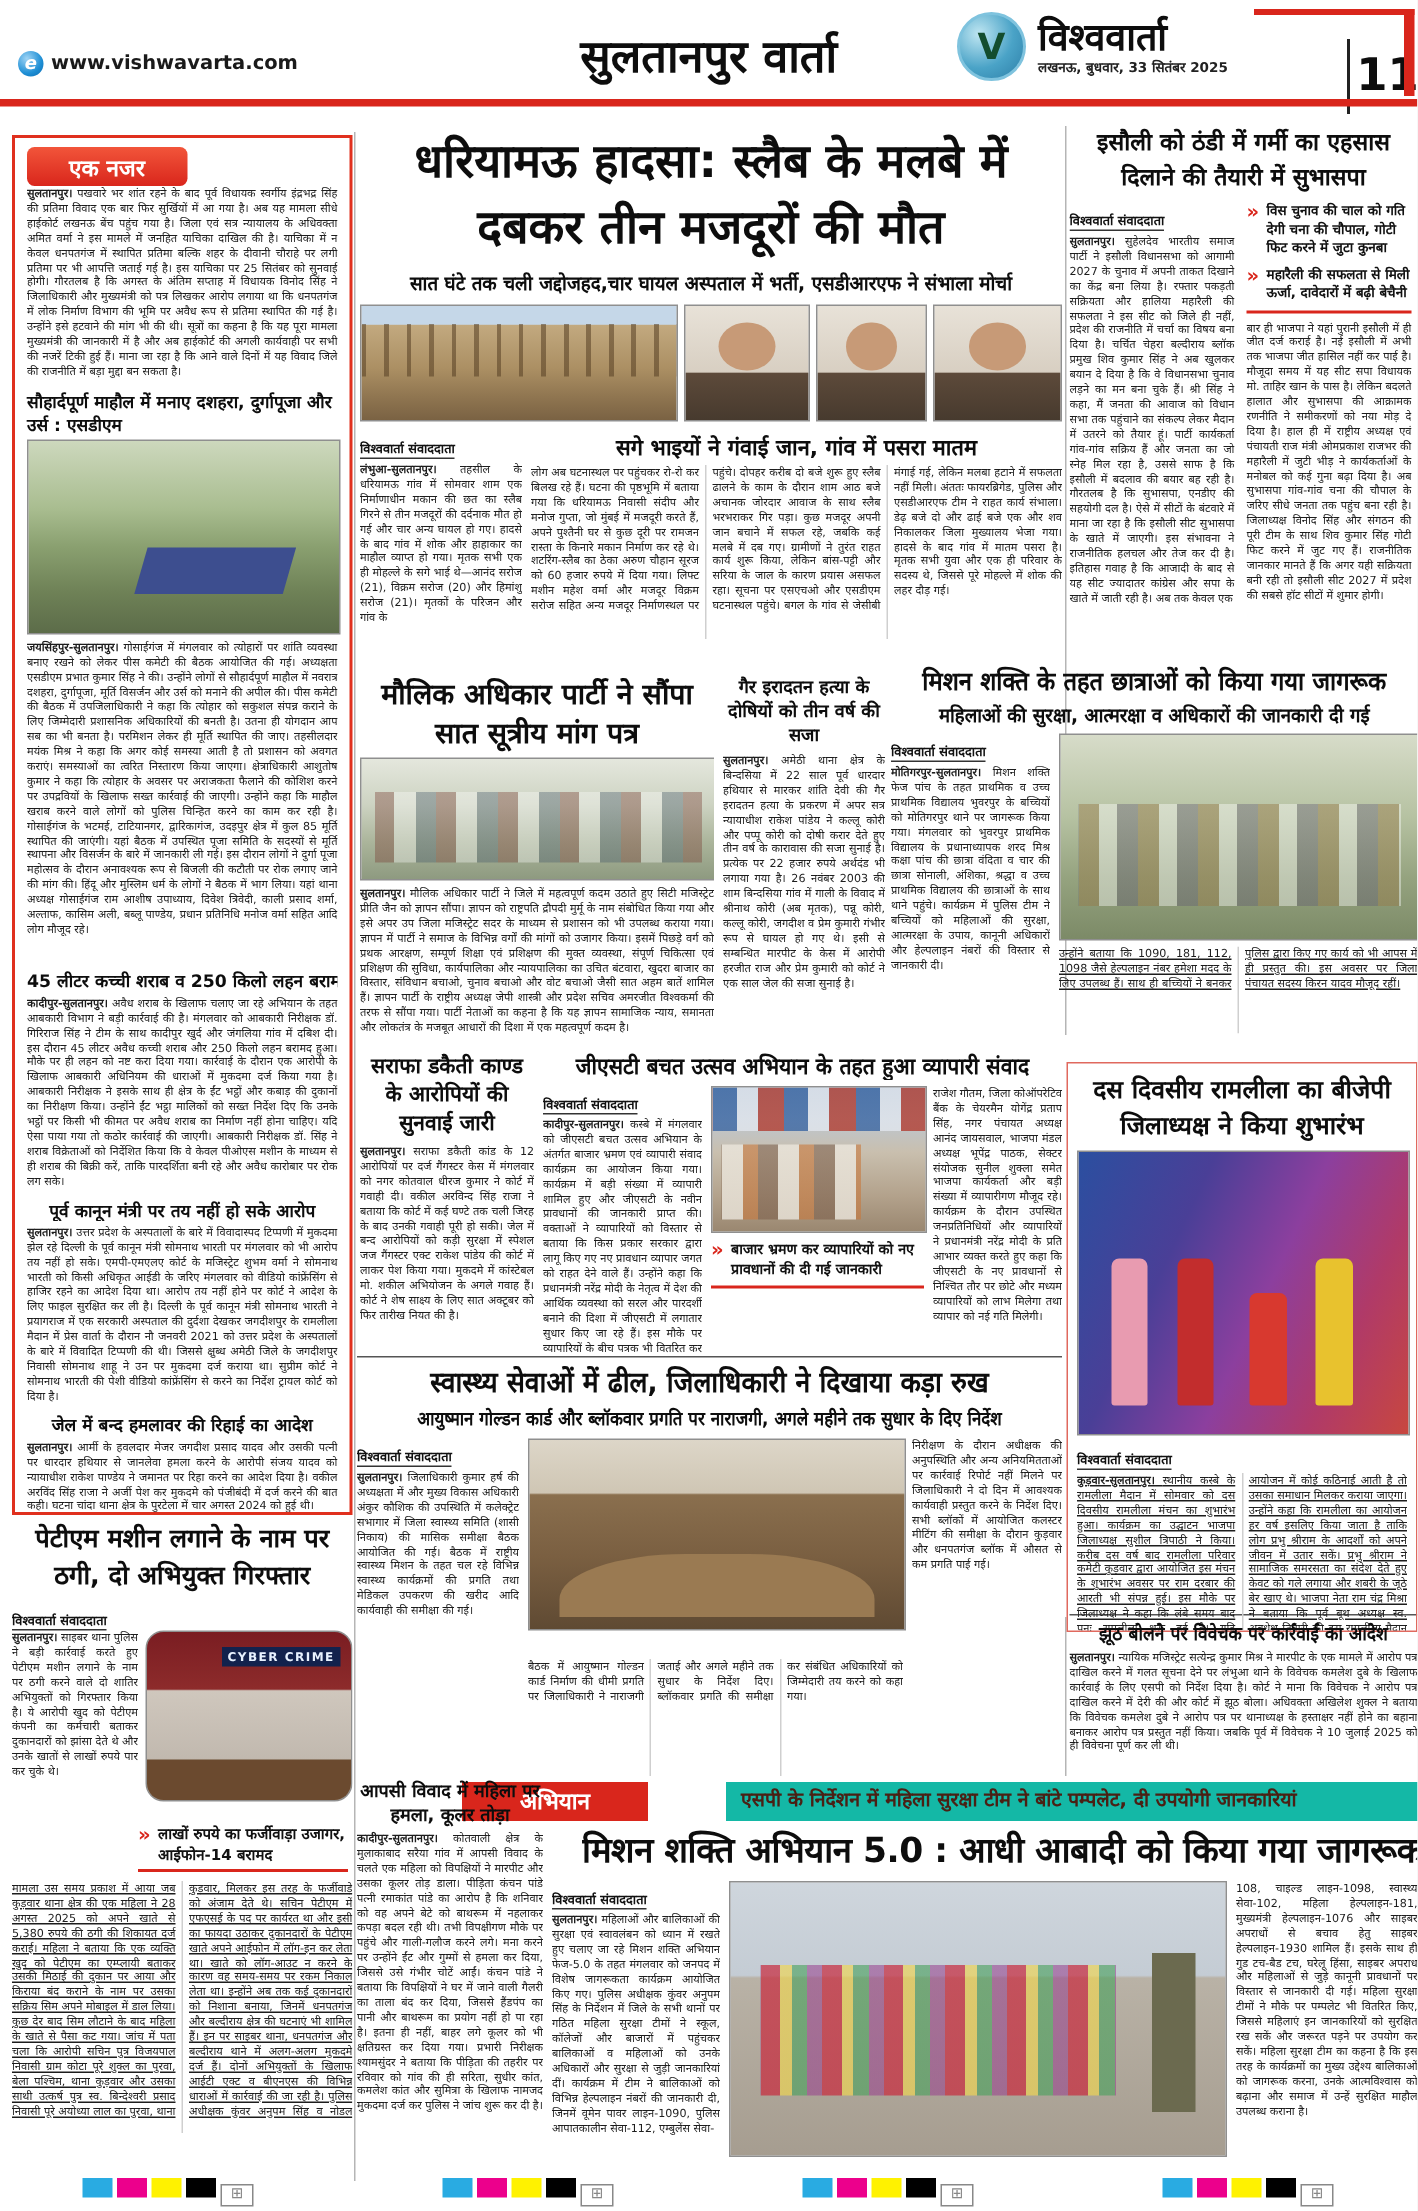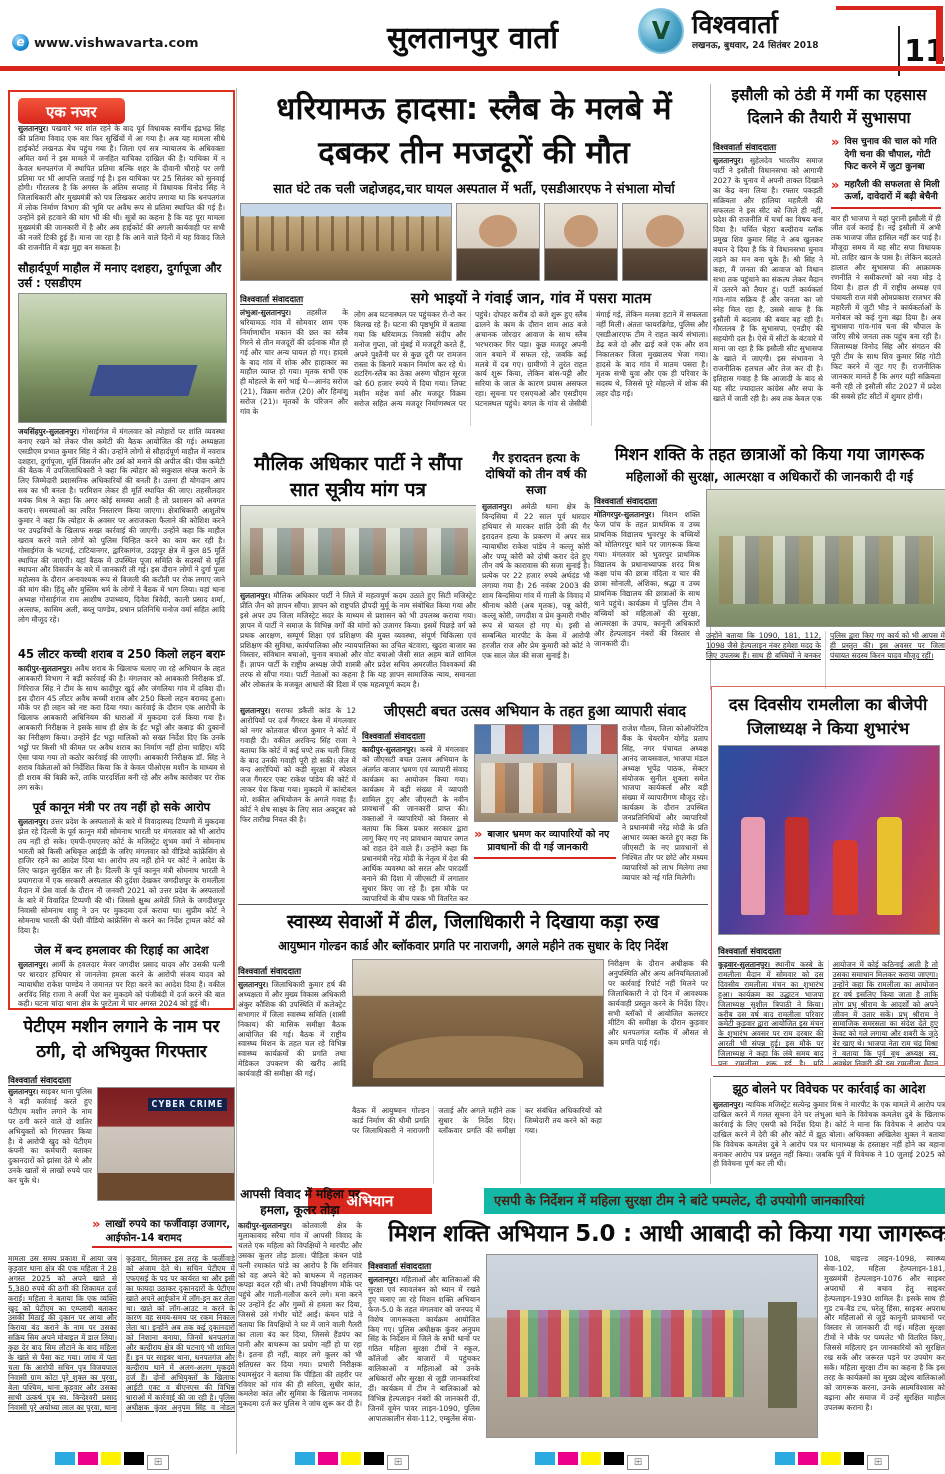--- a/index.html
+++ b/index.html
@@ -62,21 +62,21 @@
   <div class="abs" style="left:0;top:0;width:945px;height:64px;">
     <div class="abs" style="left:12px;top:34px;display:flex;align-items:center;gap:5px;">
       <span style="display:inline-block;width:17px;height:17px;border-radius:50%;background:radial-gradient(circle at 35% 30%,#9fd4f5,#1e8fd5 60%,#0b6ab0);color:#fff;font-size:12px;font-style:italic;font-weight:bold;text-align:center;line-height:16px;">e</span>
       <span style="font-size:13px;font-weight:bold;color:#1a1a1a;">www.vishwavarta.com</span>
     </div>
     <div class="abs hd ctr" style="left:300px;top:16px;width:345px;font-size:30px;">सुलतानपुर वार्ता</div>
     <div class="abs" style="left:638px;top:8px;display:flex;gap:8px;align-items:center;">
       <span style="display:inline-block;width:42px;height:42px;border-radius:50%;background:radial-gradient(circle at 30% 30%,#bfe6f2,#4aa3c7 55%,#2d7fa8);border:2px solid #7fc3de;color:#134d2e;font-size:24px;font-weight:bold;text-align:center;line-height:42px;">V</span>
       <span style="display:inline-block;">
         <span class="hd" style="display:block;font-size:25px;line-height:27px;">विश्ववार्ता</span>
-        <span style="display:block;font-size:9px;font-weight:bold;color:#222;">लखनऊ, बुधवार, 24 सितंबर 2018</span>
+        <span style="display:block;font-size:9px;font-weight:bold;color:#222;">लखनऊ, बुधवार, 33 सितंबर 2025</span>
       </span>
     </div>
     <div class="abs" style="left:898px;top:10px;width:50px;height:50px;border-left:2px solid #222;margin-top:16px;">
       <span class="hd ctr" style="display:block;font-size:30px;line-height:50px;text-align:center;">11</span>
     </div>
     <div class="abs" style="left:836px;top:6px;width:107px;height:4px;background:#d9261c;"></div>
     <div class="abs" style="left:936px;top:6px;width:7px;height:58px;background:#d9261c;"></div>
   </div>
   <div class="abs" style="left:0;top:66px;width:945px;height:5px;background:#d9261c;"></div>
 
@@ -107,21 +107,21 @@
     <p class="body-txt sm" style="margin:0;"><b class="dl">सुलतानपुर।</b> <span>आर्मी के हवलदार मेजर जगदीश प्रसाद यादव और उसकी पत्नी पर धारदार हथियार से जानलेवा हमला करने के आरोपी संजय यादव को न्यायाधीश राकेश पाण्डेय ने जमानत पर रिहा करने का आदेश दिया है। वकील अरविंद सिंह राजा ने अर्जी पेश कर मुकदमे को पंजीबंदी में दर्ज करने की बात कही। घटना चांदा थाना क्षेत्र के पुरटेला में चार अगस्त 2024 को हुई थी।</span></p>
   </div>
 
   <div class="abs" style="left:8px;top:1014px;width:227px;height:448px;overflow:hidden;">
     <div class="hd ctr" style="font-size:17px;line-height:25px;">पेटीएम मशीन लगाने के नाम पर ठगी, दो अभियुक्त गिरफ्तार</div>
     <div style="margin-top:4px;">
       <span class="byline">विश्ववार्ता संवाददाता</span>
     </div>
     <div style="display:flex;gap:5px;">
       <p class="body-txt sm" style="margin:0;width:84px;height:128px;"><b class="dl">सुलतानपुर।</b> <span>साइबर थाना पुलिस ने बड़ी कार्रवाई करते हुए पेटीएम मशीन लगाने के नाम पर ठगी करने वाले दो शातिर अभियुक्तों को गिरफ्तार किया है। ये आरोपी खुद को पेटीएम कंपनी का कर्मचारी बताकर दुकानदारों को झांसा देते थे और उनके खातों से लाखों रुपये पार कर चुके थे।</span></p>
-      <div class="ph ph-cyber" style="width:136px;height:112px;">
+      <div class="ph ph-cyber" style="width:136px;height:112px;border-radius:12px;">
         <span class="sign">CYBER CRIME</span>
         <div class="desk"></div>
       </div>
     </div>
     <div class="bullet" style="margin:2px 0 2px 84px;width:140px;">
       <span class="bmark">»</span>
       <span class="btext">लाखों रुपये का फर्जीवाड़ा उजागर, आईफोन-14 बरामद</span>
     </div>
     <div class="redline" style="margin-left:84px;width:140px;"></div>
     <p class="body-txt sm c2" style="margin:6px 0 0;height:168px;">मामला उस समय प्रकाश में आया जब कुड़वार थाना क्षेत्र की एक महिला ने 28 अगस्त 2025 को अपने खाते से 5,380 रुपये की ठगी की शिकायत दर्ज कराई। महिला ने बताया कि एक व्यक्ति खुद को पेटीएम का एम्प्लायी बताकर उसकी मिठाई की दुकान पर आया और किराया बंद कराने के नाम पर उसका सक्रिय सिम अपने मोबाइल में डाल लिया। कुछ देर बाद सिम लौटाने के बाद महिला के खाते से पैसा कट गया। जांच में पता चला कि आरोपी सचिन पुत्र विजयपाल निवासी ग्राम कोटा पूरे शुक्ल का पुरवा, बेला पश्चिम, थाना कुड़वार और उसका साथी उत्कर्ष पुत्र स्व. बिन्देश्वरी प्रसाद निवासी पूरे अयोध्या लाल का पुरवा, थाना कुड़वार, मिलकर इस तरह के फर्जीवाड़े को अंजाम देते थे। सचिन पेटीएम में एफएसई के पद पर कार्यरत था और इसी का फायदा उठाकर दुकानदारों के पेटीएम खाते अपने आईफोन में लॉग-इन कर लेता था। खाते को लॉग-आउट न करने के कारण वह समय-समय पर रकम निकाल लेता था। इन्होंने अब तक कई दुकानदारों को निशाना बनाया, जिनमें धनपतगंज और बल्दीराय क्षेत्र की घटनाएं भी शामिल हैं। इन पर साइबर थाना, धनपतगंज और बल्दीराय थाने में अलग-अलग मुकदमे दर्ज हैं। दोनों अभियुक्तों के खिलाफ आईटी एक्ट व बीएनएस की विभिन्न धाराओं में कार्रवाई की जा रही है। पुलिस अधीक्षक कुंवर अनुपम सिंह व नोडल अधिकारी साइबर क्राइम एएसपी अखण्ड प्रताप सिंह के निर्देशन तथा सीओ नगर के नेतृत्व में प्रभारी निरीक्षक आलोक कुमार सिंह साइबर क्राइम सहित 14 सदस्यीय टीम ने तकनीकी विश्लेषण और मुखबिरी के आधार पर इस सफलता को अंजाम दिया।</p>
@@ -202,20 +202,21 @@
           <span class="bmark">»</span>
           <span class="btext" style="font-size:9px;line-height:12.5px;">महारैली की सफलता से मिली ऊर्जा, दावेदारों में बढ़ी बेचैनी</span>
         </div>
         <div class="redline" style="margin:4px 0 5px;"></div>
         <p class="body-txt sm" style="margin:0;height:196px;">बार ही भाजपा ने यहां पुरानी इसौली में ही जीत दर्ज कराई है। नई इसौली में अभी तक भाजपा जीत हासिल नहीं कर पाई है। मौजूदा समय में यह सीट सपा विधायक मो. ताहिर खान के पास है। लेकिन बदलते हालात और सुभासपा की आक्रामक रणनीति ने समीकरणों को नया मोड़ दे दिया है। हाल ही में राष्ट्रीय अध्यक्ष एवं पंचायती राज मंत्री ओमप्रकाश राजभर की महारैली में जुटी भीड़ ने कार्यकर्ताओं के मनोबल को कई गुना बढ़ा दिया है। अब सुभासपा गांव-गांव चना की चौपाल के जरिए सीधे जनता तक पहुंच बना रही है। जिलाध्यक्ष विनोद सिंह और संगठन की पूरी टीम के साथ शिव कुमार सिंह गोटी फिट करने में जुट गए हैं। राजनीतिक जानकार मानते हैं कि अगर यही सक्रियता बनी रही तो इसौली सीट 2027 में प्रदेश की सबसे हॉट सीटों में शुमार होगी।</p>
       </div>
     </div>
   </div>
 
   <div class="abs" style="left:240px;top:702px;width:116px;height:200px;overflow:hidden;">
+    <div class="hd ctr" style="font-size:14px;line-height:19px;">सराफा डकैती काण्ड के आरोपियों की सुनवाई जारी</div>
     <p class="body-txt sm" style="margin:4px 0 0;height:134px;"><b class="dl">सुलतानपुर।</b> <span>सराफा डकैती कांड के 12 आरोपियों पर दर्ज गैंगस्टर केस में मंगलवार को नगर कोतवाल धीरज कुमार ने कोर्ट में गवाही दी। वकील अरविन्द सिंह राजा ने बताया कि कोर्ट में कई घण्टे तक चली जिरह के बाद उनकी गवाही पूरी हो सकी। जेल में बन्द आरोपियों को कड़ी सुरक्षा में स्पेशल जज गैंगस्टर एक्ट राकेश पांडेय की कोर्ट में लाकर पेश किया गया। मुकदमे में कांस्टेबल मो. शकील अभियोजन के अगले गवाह हैं। कोर्ट ने शेष साक्ष्य के लिए सात अक्टूबर को फिर तारीख नियत की है।</span></p>
   </div>
 
   <div class="abs" style="left:362px;top:700px;width:346px;height:204px;overflow:hidden;">
     <div class="hd ctr nowrap" style="font-size:15px;transform:scaleX(.94);transform-origin:center;">जीएसटी बचत उत्सव अभियान के तहत हुआ व्यापारी संवाद</div>
     <div style="display:flex;gap:6px;margin-top:4px;">
       <div style="width:106px;">
         <span class="byline">विश्ववार्ता संवाददाता</span>
         <p class="body-txt sm" style="margin:2px 0 0;height:160px;"><b class="dl">कादीपुर-सुलतानपुर।</b> <span>कस्बे में मंगलवार को जीएसटी बचत उत्सव अभियान के अंतर्गत बाजार भ्रमण एवं व्यापारी संवाद कार्यक्रम का आयोजन किया गया। कार्यक्रम में बड़ी संख्या में व्यापारी शामिल हुए और जीएसटी के नवीन प्रावधानों की जानकारी प्राप्त की। वक्ताओं ने व्यापारियों को विस्तार से बताया कि किस प्रकार सरकार द्वारा लागू किए गए नए प्रावधान व्यापार जगत को राहत देने वाले हैं। उन्होंने कहा कि प्रधानमंत्री नरेंद्र मोदी के नेतृत्व में देश की आर्थिक व्यवस्था को सरल और पारदर्शी बनाने की दिशा में जीएसटी में लगातार सुधार किए जा रहे हैं। इस मौके पर व्यापारियों के बीच पत्रक भी वितरित कर उन्हें अपडेट जानकारी दी गई। इस अवसर पर क्षेत्रीय विधायक</span></p>
       </div>
@@ -227,21 +228,21 @@
         <div class="bullet" style="margin-top:5px;">
           <span class="bmark">»</span>
           <span class="btext" style="font-size:9.5px;line-height:13px;">बाजार भ्रमण कर व्यापारियों को नए प्रावधानों की दी गई जानकारी</span>
         </div>
         <div class="redline" style="margin-top:4px;"></div>
       </div>
       <p class="body-txt sm" style="margin:0;flex:1;height:176px;">राजेश गौतम, जिला कोऑपरेटिव बैंक के चेयरमैन योगेंद्र प्रताप सिंह, नगर पंचायत अध्यक्ष आनंद जायसवाल, भाजपा मंडल अध्यक्ष भूपेंद्र पाठक, सेक्टर संयोजक सुनील शुक्ला समेत भाजपा कार्यकर्ता और बड़ी संख्या में व्यापारीगण मौजूद रहे। कार्यक्रम के दौरान उपस्थित जनप्रतिनिधियों और व्यापारियों ने प्रधानमंत्री नरेंद्र मोदी के प्रति आभार व्यक्त करते हुए कहा कि जीएसटी के नए प्रावधानों से निश्चित तौर पर छोटे और मध्यम व्यापारियों को लाभ मिलेगा तथा व्यापार को नई गति मिलेगी।</p>
     </div>
   </div>
 
-  <div class="abs" style="left:711px;top:686px;width:234px;height:380px;border:1.5px solid #e0695e;box-sizing:border-box;padding:6px;overflow:hidden;">
+  <div class="abs" style="left:711px;top:708px;width:234px;height:380px;border:1.5px solid #e0695e;box-sizing:border-box;padding:6px;overflow:hidden;">
     <div class="hd ctr" style="font-size:16.5px;line-height:24px;">दस दिवसीय रामलीला का बीजेपी जिलाध्यक्ष ने किया शुभारंभ</div>
     <div class="ph ph-ramleela" style="width:100%;height:188px;margin-top:4px;">
       <div class="fig" style="left:10%;background:#e89bb0;"></div>
       <div class="fig" style="left:30%;background:#c22d2d;"></div>
       <div class="fig" style="left:52%;background:#d8392f;height:40%;"></div>
       <div class="fig" style="left:72%;background:#e8c22e;"></div>
     </div>
     <div style="margin-top:4px;"><span class="byline">विश्ववार्ता संवाददाता</span></div>
     <p class="body-txt sm c2" style="margin:2px 0 0;height:112px;"><b class="dl">कुड़वार-सुलतानपुर।</b> <span>स्थानीय कस्बे के रामलीला मैदान में सोमवार को दस दिवसीय रामलीला मंचन का शुभारंभ हुआ। कार्यक्रम का उद्घाटन भाजपा जिलाध्यक्ष सुशील त्रिपाठी ने किया। करीब दस वर्ष बाद रामलीला परिवार कमेटी कुड़वार द्वारा आयोजित इस मंचन के शुभारंभ अवसर पर राम दरबार की आरती भी संपन्न हुई। इस मौके पर जिलाध्यक्ष ने कहा कि लंबे समय बाद पुनः रामलीला शुरू हुई है। यदि आयोजन में कोई कठिनाई आती है तो उसका समाधान मिलकर कराया जाएगा। उन्होंने कहा कि रामलीला का आयोजन हर वर्ष इसलिए किया जाता है ताकि लोग प्रभु श्रीराम के आदर्शों को अपने जीवन में उतार सकें। प्रभु श्रीराम ने सामाजिक समरसता का संदेश देते हुए केवट को गले लगाया और शबरी के जूठे बेर खाए थे। भाजपा नेता राम चंद्र मिश्रा ने बताया कि पूर्व बूथ अध्यक्ष स्व. अवधेश तिवारी की इस रामलीला मैदान में रामलीला मंचन कराने की इच्छा थी, जिसे अब उनके पुत्र पंकज व दीपक तिवारी पूरा कर रहे हैं। समिति का विधिवत पंजीकरण भी हो चुका है, और अब हर साल रामलीला का आयोजन होगा। रामलीला के पहले दिन नारद मोह से लेकर भगवान राम जन्म तक की झांकियां प्रस्तुत की गईं। इस अवसर पर शिव शंकर तीर्थ दंडी स्वामी, भाजपा नेता ओम प्रकाश पांडेय बजरंगी, अखिलेश तिवारी, श्यामसुंदर सिंह, नित्यानंद तिवारी, अध्यक्ष रामसूरत तिवारी, सच िव रमेश तिवारी, शशिकांत तिवारी, लल्कुआ तिवारी सहित रामलीला परिवार के सदस्य व गणमान्य लोग मौजूद रहे।</span></p>
   </div>

